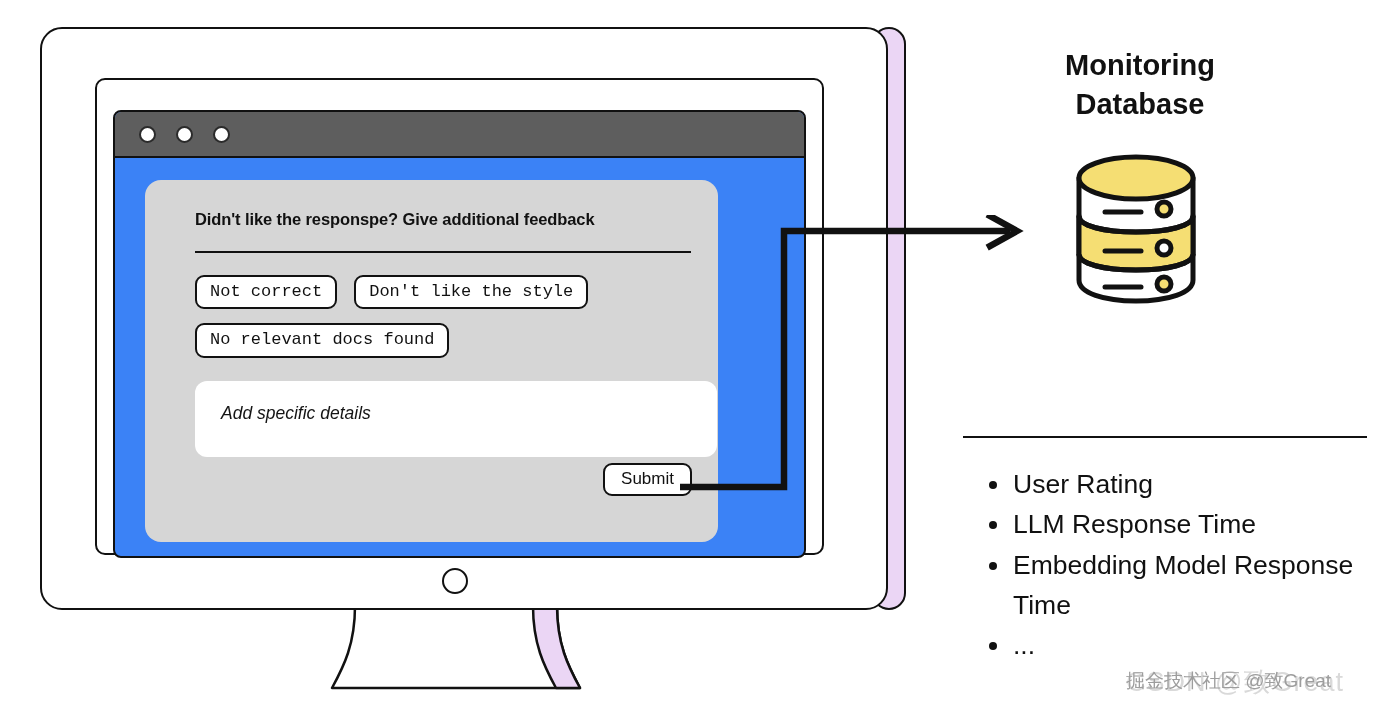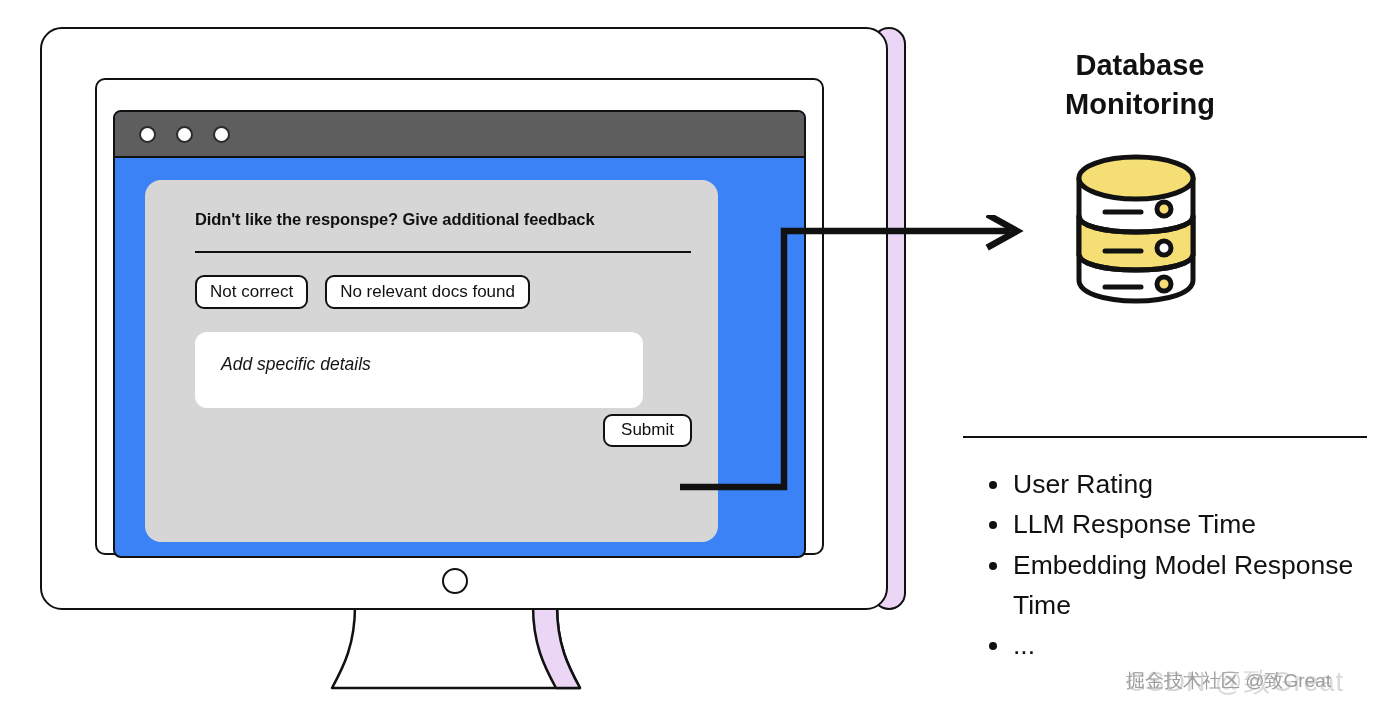--- a/index.html
+++ b/index.html
@@ -137,35 +137,36 @@
     width: 496px;
     height: 0;
     border-top: 2.5px solid #111111;
   }
   .chips {
     margin-top: 22px;
     display: flex;
     flex-wrap: wrap;
     gap: 14px 17px;
     width: 500px;
+    font-family: Liberation Mono, monospace;
   }
   .chip {
     background: #ffffff;
     border: 2px solid #111111;
     border-radius: 9px;
     padding: 4px 13px 5px;
     font-size: 17px;
     color: #111111;
     box-sizing: border-box;
     white-space: nowrap;
     line-height: 1.25;
   }
   .textarea {
     margin-top: 23px;
-    width: 448px;
+    width: 522px;
     height: 76px;
     background: #ffffff;
     border-radius: 12px;
     box-sizing: border-box;
     padding: 22px 0 0 26px;
   }
   .textarea-placeholder {
     font-size: 17.5px;
     font-style: italic;
     color: #141414;
@@ -307,41 +308,42 @@
       <span class="dot"></span>
       <span class="dot"></span>
     </div>
 
     <div class="card">
       <div class="card-title">Didn't like the responspe? Give additional feedback</div>
       <div class="card-divider"></div>
 
       <div class="chips">
         <span class="chip">Not correct</span>
+        <span class="chip">Don't like the style</span>
         <span class="chip">No relevant docs found</span>
       </div>
 
       <div class="textarea">
         <span class="textarea-placeholder">Add specific details</span>
       </div>
 
       <div class="card-actions">
         <button class="submit-btn">Submit</button>
       </div>
     </div>
   </div>
 
   <svg class="connector" width="360" height="290" viewBox="0 0 360 290" xmlns="http://www.w3.org/2000/svg">
     <path d="M 2 272 L 104 272 L 104 16 L 327 16" fill="none" stroke="#111111" stroke-width="6.5" stroke-linecap="square"></path>
     <path d="M 310 1 L 337 16 L 310 31" fill="none" stroke="#111111" stroke-width="6.5" stroke-linecap="square" stroke-linejoin="miter"></path>
   </svg>
 
   <div class="db-title">
+    <div>Monitoring</div>
     <div>Database</div>
-    <div>Monitoring</div>
   </div>
 
   <div class="db-icon">
     <svg width="126" height="154" viewBox="0 0 126 154" xmlns="http://www.w3.org/2000/svg">
 
       <path d="M 6 26 L 6 128 C 6 141 31 149 63 149 C 95 149 120 141 120 128 L 120 26 Z" fill="#ffffff" stroke="#111111" stroke-width="5" stroke-linejoin="round"></path>
 
       <path d="M 6 64 L 6 102 C 6 112 31 118 63 118 C 95 118 120 112 120 102 L 120 64
                C 120 74 95 80 63 80 C 31 80 6 74 6 64 Z" fill="#F5DE73" stroke="#111111" stroke-width="5" stroke-linejoin="round"></path>
 

